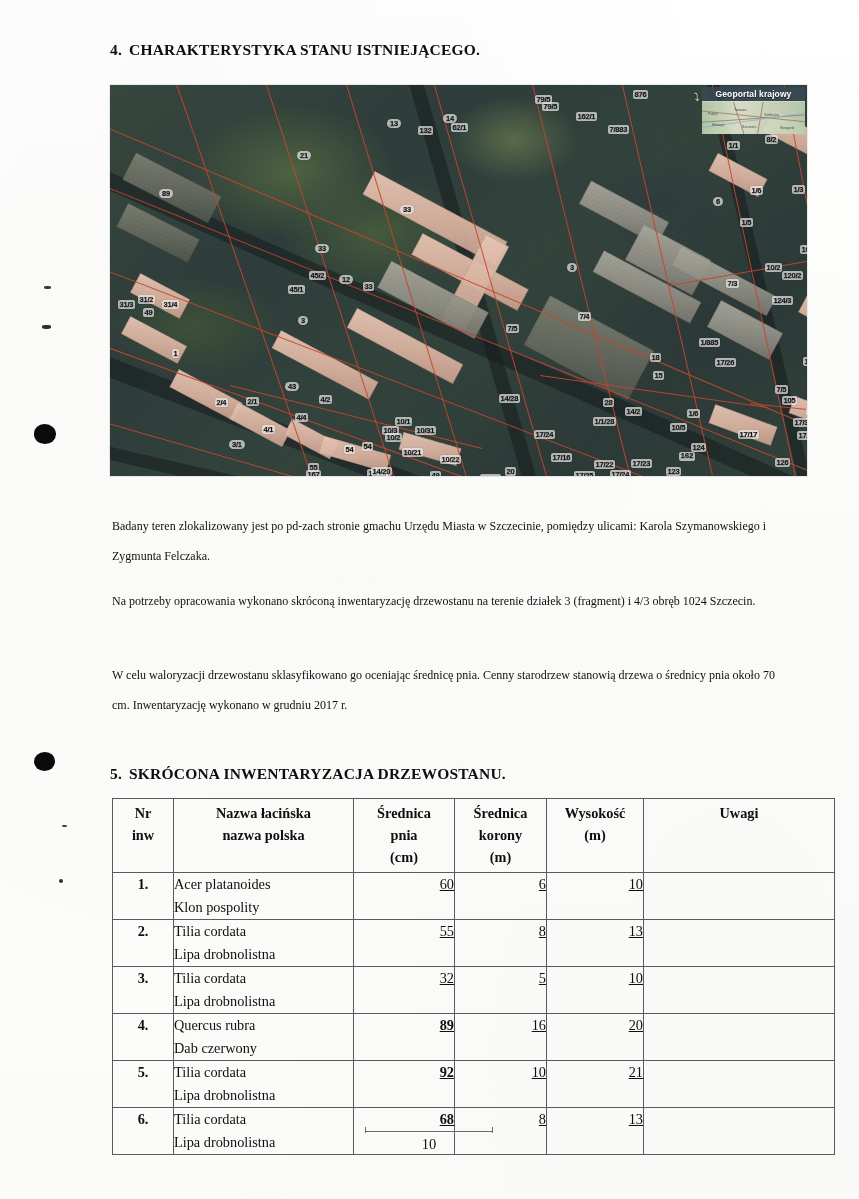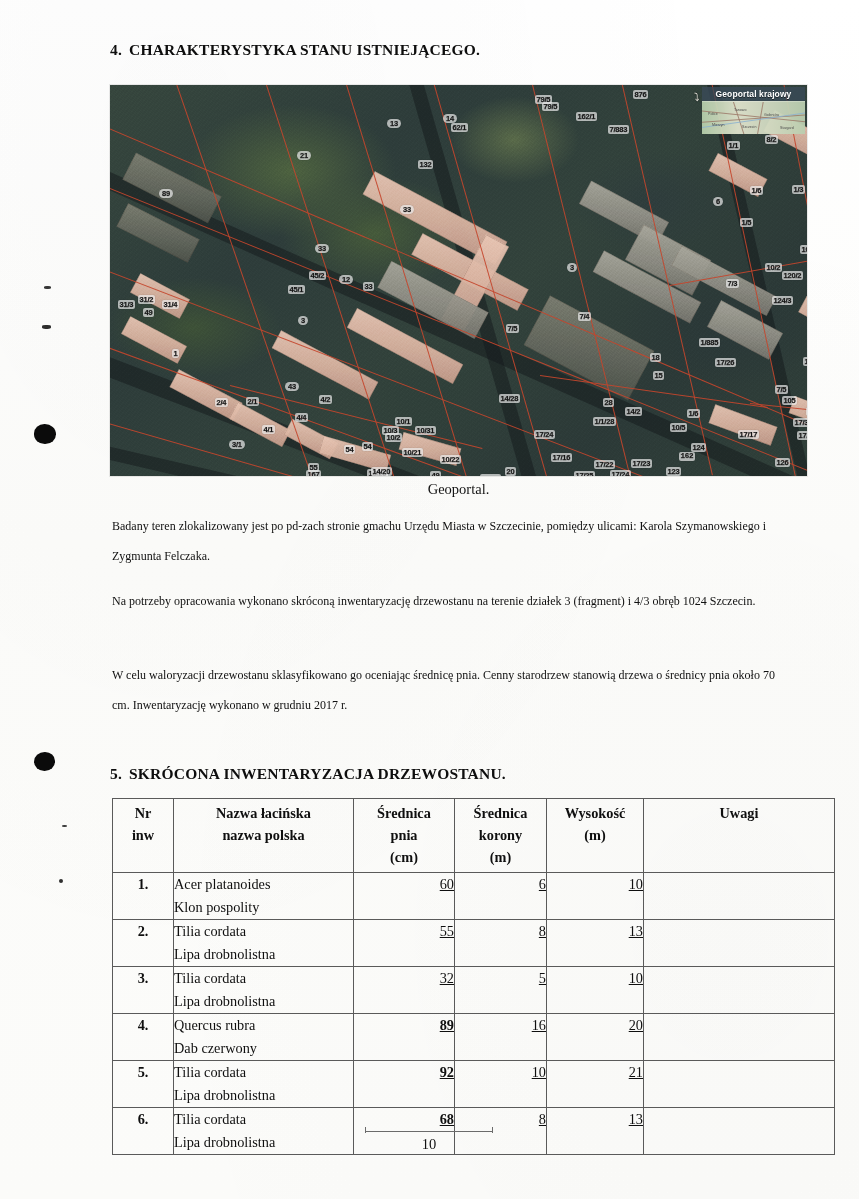--- a/index.html
+++ b/index.html
@@ -384,21 +384,21 @@
         <div class="pl" style="left:640px; top:318px; width:160px; transform:rotate(6deg);"></div>
         <div class="pl" style="left:120px; top:300px; width:260px; transform:rotate(14deg);"></div>
 
         <div id="parcel-labels">
             <div class="plabel" style="left: 523px; top: 5px;">876</div>
             <div class="plabel" style="left: 425px; top: 10px;">79/5</div>
             <div class="plabel" style="left: 432px; top: 17px;">79/5</div>
             <div class="plabel round" style="left: 277px; top: 34px;">13</div>
             <div class="plabel round" style="left: 333px; top: 29px;">14</div>
             <div class="plabel" style="left: 466px; top: 27px;">162/1</div>
-            <div class="plabel" style="left: 308px; top: 41px; margin-top: 34px;">132</div>
+            <div class="plabel" style="left: 308px; top: 41px;">132</div>
             <div class="plabel" style="left: 341px; top: 38px;">62/1</div>
             <div class="plabel" style="left: 498px; top: 40px;">7/883</div>
             <div class="plabel round" style="left: 187px; top: 66px;">21</div>
             <div class="plabel round" style="left: 49px; top: 104px;">89</div>
             <div class="plabel" style="left: 617px; top: 56px;">1/1</div>
             <div class="plabel" style="left: 655px; top: 50px;">8/2</div>
             <div class="plabel" style="left: 640px; top: 101px;">1/6</div>
             <div class="plabel" style="left: 682px; top: 100px;">1/3</div>
             <div class="plabel round" style="left: 603px; top: 112px;">6</div>
             <div class="plabel round" style="left: 290px; top: 120px;">33</div>
@@ -485,21 +485,20 @@
             <div class="txt" style="left:6px;  top:10px;">Police</div>
             <div class="txt" style="left:32px; top:6px;">Tanowo</div>
             <div class="txt" style="left:62px; top:11px;">Goleniów</div>
             <div class="txt" style="left:10px; top:21px;">Mierzyn</div>
             <div class="txt" style="left:40px; top:23px;">Szczecin</div>
             <div class="txt" style="left:78px; top:24px;">Stargard</div>
           </div>
         </div>
       </div>
 
-      <div class="figure-caption">Geoportal.</div>
     </div>
 
     <div class="para" id="para-1">Badany teren zlokalizowany jest po pd-zach stronie gmachu Urzędu Miasta w Szczecinie, pomiędzy ulicami: Karola Szymanowskiego i Zygmunta Felczaka.</div>
     <div class="para" id="para-2">Na potrzeby opracowania wykonano skróconą inwentaryzację drzewostanu na terenie działek 3 (fragment) i 4/3 obręb 1024 Szczecin.</div>
     <div class="para" id="para-3">W celu waloryzacji drzewostanu sklasyfikowano go oceniając średnicę pnia. Cenny starodrzew stanowią drzewa o średnicy pnia około 70 cm. Inwentaryzację wykonano w  grudniu 2017 r.</div>
 
     <div class="section-heading" id="heading-5">
       <span class="num">5.</span><span>SKRÓCONA INWENTARYZACJA DRZEWOSTANU.</span>
     </div>
 

